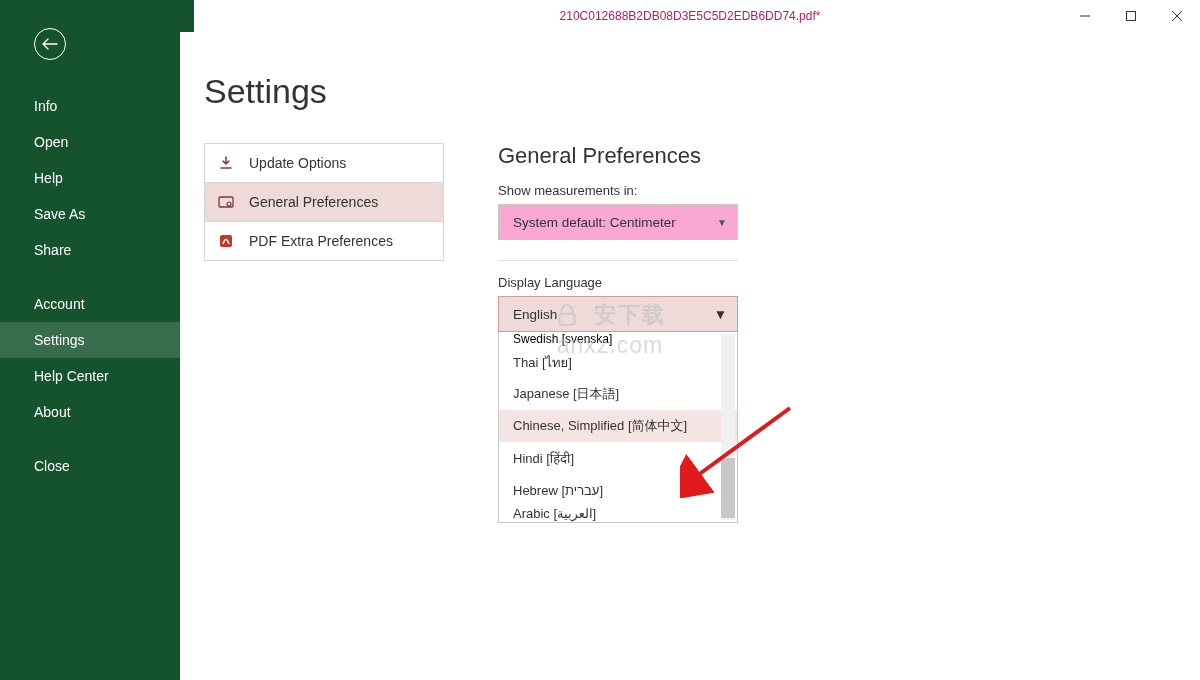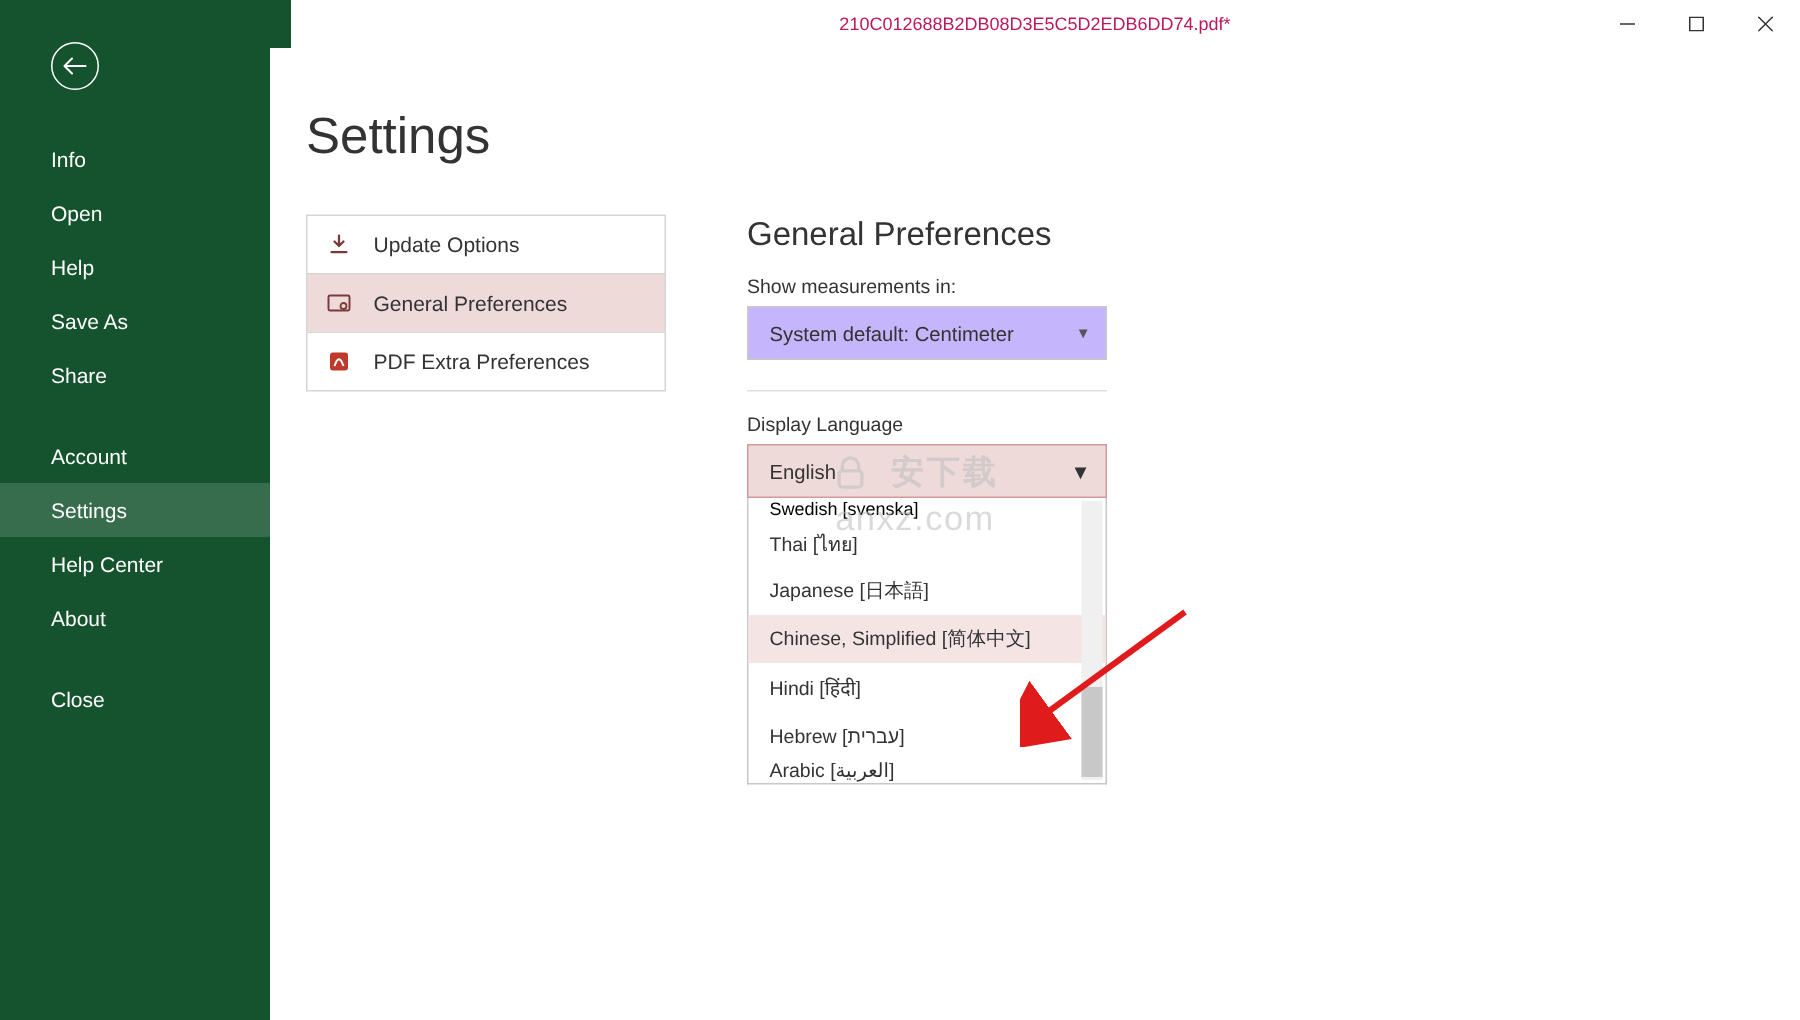--- a/index.html
+++ b/index.html
@@ -53,21 +53,21 @@
   .nav-item.active { background: #efdada; }
   .nav-icon { width: 18px; height: 18px; margin-right: 14px; display:flex; align-items:center; justify-content:center; }
 
   .prefs { flex: 1; max-width: 420px; }
   .prefs-title { font-size: 22px; font-weight: 400; color: #333; margin-bottom: 14px; }
   .field-label { font-size: 13px; color: #333; margin-bottom: 6px; margin-top: 6px; }
 
   .select {
     width: 240px; height: 36px; border: 1px solid #c8c8c8;
     display: flex; align-items: center; justify-content: space-between;
-    padding: 0 10px 0 14px; font-size: 13.5px; color: #333; background: #c4b5fd;
+    padding: 0 10px 0 14px; font-size: 13.5px; color: #333; background: #f9a8d4;
   }
   .select .caret { font-size: 10px; color: #555; }
   .divider { height: 1px; background: #e0e0e0; margin: 20px 0 14px 0; width: 240px; }
 
   .lang-select {
     width: 240px; position: relative; border-radius: 20px;
   }
   .lang-selected {
     height: 36px; border: 1px solid #d29a9a; background: #efdada;
     display: flex; align-items: center; justify-content: space-between;

